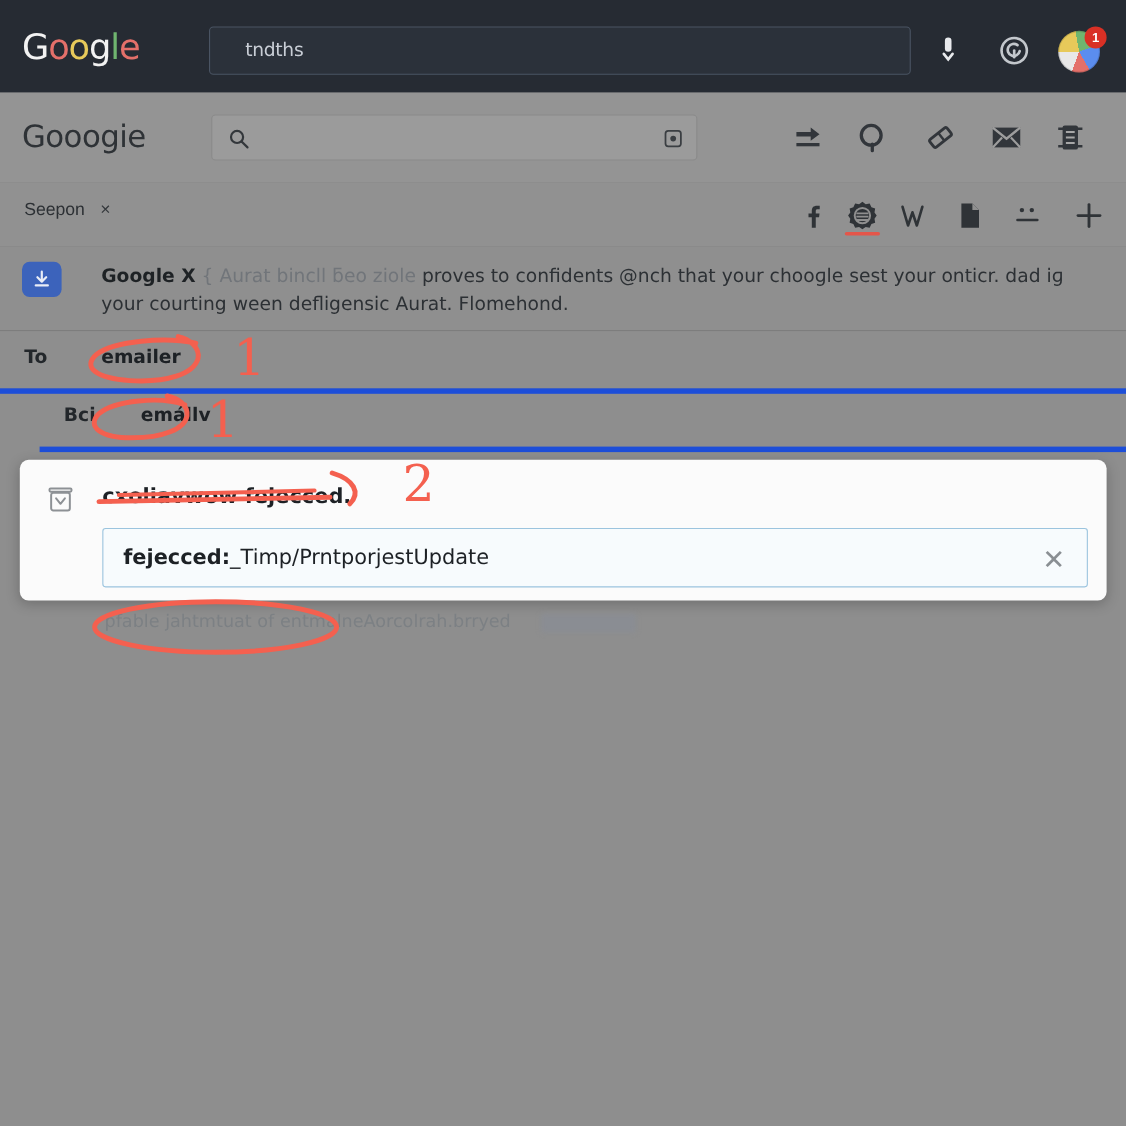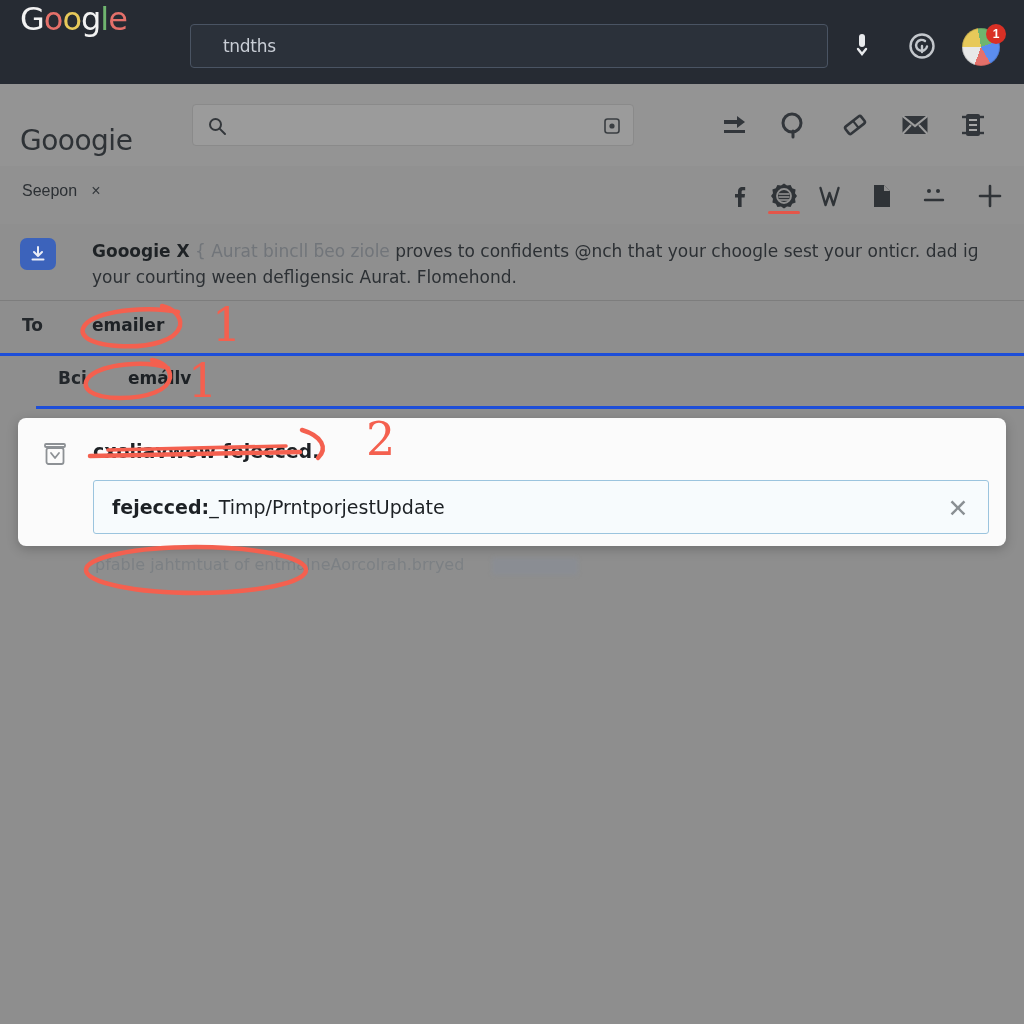--- a/index.html
+++ b/index.html
@@ -22,21 +22,21 @@
     background: #8e8e8e;
   }
 
   
   #dark-bar {
     position: absolute;
     left: 0; top: 0;
     width: 1024px; height: 86px;
     background: #262b33;
     display: flex;
-    align-items: flex-start;
+    align-items: center;
   }
   #g-logo {
     margin-left: 20px;
     font-size: 32px;
     letter-spacing: -1px;
     font-family: "DejaVu Sans", sans-serif;
     font-weight: 400;
     white-space: nowrap;
   }
   #g-logo span { display: inline-block; }
@@ -95,21 +95,21 @@
   
   #grey-bar {
     position: absolute;
     left: 0; top: 84px;
     width: 1024px; height: 82px;
     background: #949494;
     border-bottom: 1px solid #7e7e7e;
   }
   #grey-logo {
     position: absolute;
-    left: 20px; top: 40px;
+    left: 20px; top: 24px;
     font-size: 28px;
     color: #2e3236;
     font-family: "DejaVu Sans", sans-serif;
     letter-spacing: -0.5px;
   }
   #grey-search {
     position: absolute;
     left: 192px; top: 20px;
     width: 442px; height: 42px;
     border: 1px solid #8a8a8a;
@@ -205,21 +205,21 @@
     font-family: "DejaVu Sans", sans-serif;
   }
   #banner-text b { font-weight: 700; color: #1e2225; }
   .ghost { color: #71757a; }
 
   
   .field-row {
     position: absolute;
     left: 0;
     width: 1024px; height: 53px;
-    border-bottom: 3px solid #1d4ed8;
+    border-bottom: 5px solid #1d4ed8;
   }
   #row-to  { top: 300px; }
   #row-bcc { top: 353px; margin-left: 36px; }
   .field-label {
     position: absolute;
     left: 22px; top: 15px;
     font-size: 17px;
     font-weight: 700;
     color: #23272b;
     font-family: "DejaVu Sans", sans-serif;
@@ -477,21 +477,21 @@
 
   <div id="banner"></div>
   <div id="banner-icon">
     <svg width="20" height="20" viewBox="0 0 20 20">
       <line x1="10" y1="3" x2="10" y2="11" stroke="#e9edf7" stroke-width="2" stroke-linecap="round"></line>
       <path d="M6 8 L10 12 L14 8" fill="none" stroke="#e9edf7" stroke-width="2" stroke-linecap="round" stroke-linejoin="round"></path>
       <line x1="4.5" y1="15.5" x2="15.5" y2="15.5" stroke="#e9edf7" stroke-width="2" stroke-linecap="round"></line>
     </svg>
   </div>
   <div id="banner-text">
-    <b>Gooogie X</b>
+    <b>Google X</b>
     <span class="ghost">{ Aurat bincll ƃeo ziole</span>
     <span>proves to confidents @nch that your chooɡle sest your onticr. dad iɡ your</span>
     <span>courting ween defligensic Aurat. Flomehond.</span>
   </div>
 
   <div class="field-row" id="row-to">
     <div class="field-label">To</div>
     <div class="field-value">emailer</div>
   </div>
 

